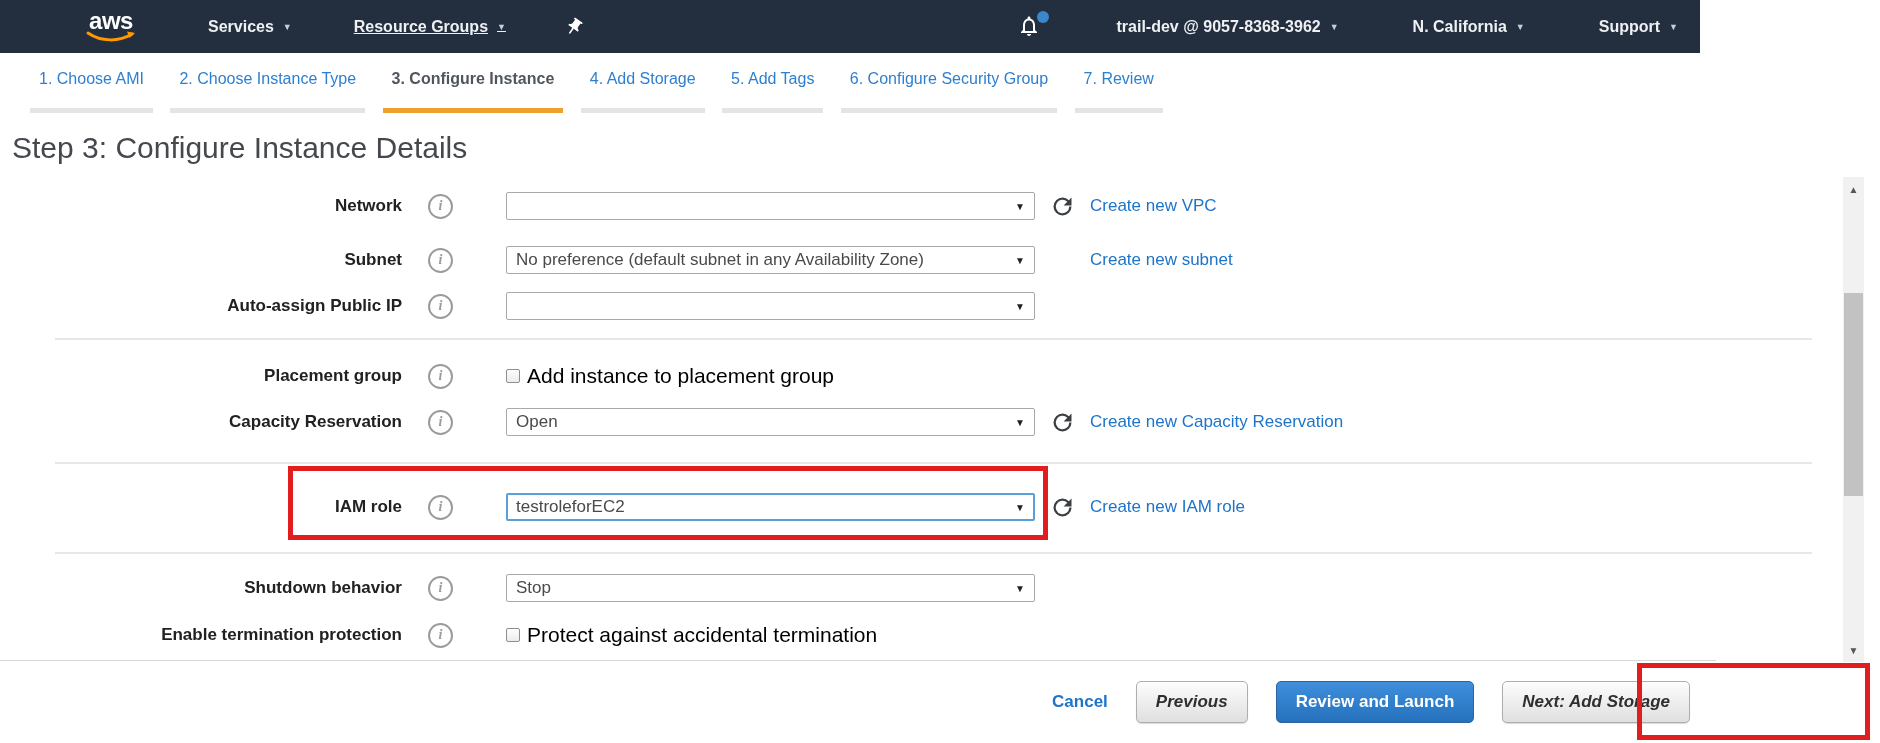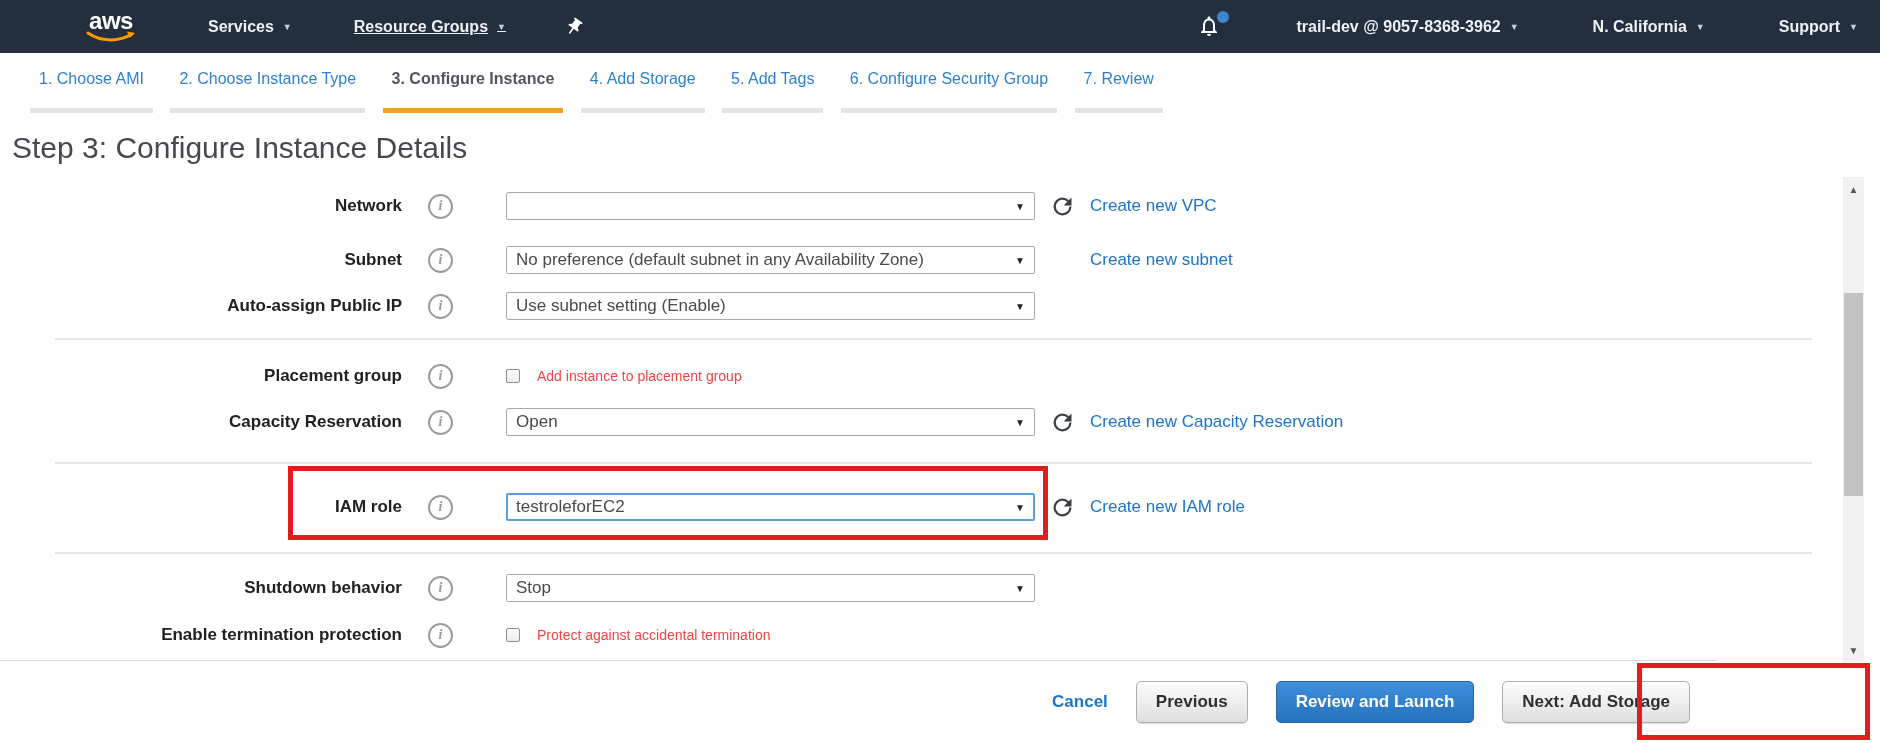--- a/index.html
+++ b/index.html
@@ -4,21 +4,21 @@
 <style>
   * { box-sizing: border-box; }
   html,body { margin:0; padding:0; }
   body {
     width:1880px; height:743px; position:relative; overflow:hidden;
     background:#ffffff; font-family:"Liberation Sans", sans-serif;
   }
 
   
   .topnav {
-    position:absolute; top:0; left:0; width:1880px; height:53px;
+    position:absolute; top:0; left:0; width:1700px; height:53px;
     background:#232f3e; display:flex; align-items:center; color:#fff;
   }
   .aws-logo { margin-left:86px; display:flex; flex-direction:column; align-items:center; cursor:pointer; }
   .aws-logo .aws-word { font-size:24px; font-weight:700; color:#fff; line-height:20px; letter-spacing:-0.5px; }
   .nav-item {
     font-size:16px; font-weight:700; color:#eef0f3; display:flex; align-items:center;
     cursor:pointer; white-space:nowrap;
   }
   .nav-caret { font-size:9px; color:#c9ced6; margin-left:9px; font-weight:400; }
   .nav-right { margin-left:auto; display:flex; align-items:center; gap:74px; margin-right:22px; }
@@ -55,42 +55,42 @@
   .sel-text { flex:1; max-width:455px; font-size:17px; color:#4a4a4a; white-space:nowrap; overflow:hidden; }
   .sel-arrow { flex:none; margin-left:auto; font-size:10px; color:#222; }
   .sel.sel-focused { border:2px solid #5b9fd8; padding:0 8px; }
   .refresh { margin-left:14px; width:27px; height:27px; display:inline-flex; cursor:pointer; }
   .flink { margin-left:14px; font-size:17px; color:#1d74c9; text-decoration:none; cursor:pointer; white-space:nowrap; }
   .flink.no-refresh { margin-left:55px; }
   .checkbox {
     width:14px; height:14px; border:1px solid #8e8e8e; border-radius:2px;
     background:linear-gradient(#fdfdfd,#ececec); cursor:pointer; flex:none;
   }
-  .cb-label { margin-left:17px; font-size:14px; color:#ef4444; cursor:pointer; }
+  .cb-label { margin-left:7px; font-size:21px; color:#000000; cursor:pointer; }
   .divider { margin-left:55px; width:1757px; height:2px; background:#e7e7e7; }
 
   
   .redbox { position:absolute; border:5px solid #e21d1d; pointer-events:none; z-index:30; }
   .redbox-iam { left:288px; top:466px; width:760px; height:74px; }
   .redbox-next { left:1637px; top:663px; width:233px; height:77px; }
 
   
   .footer {
     position:absolute; top:660px; left:0; width:1716px; height:83px; background:#fff;
     border-top:1px solid #d8d8d8; display:flex; align-items:center; justify-content:flex-end;
     gap:28px; padding-right:26px;
   }
   .cancel-link { font-size:17px; font-weight:700; color:#1d74c9; text-decoration:none; cursor:pointer; }
   .btn {
     height:42px; border-radius:5px; font-size:17px; font-weight:700;
     display:inline-flex; align-items:center; padding:0 19px; cursor:pointer;
     font-family:"Liberation Sans", sans-serif;
   }
   .btn-gray { background:linear-gradient(#fdfdfd,#dfdfdf); border:1px solid #aeaeae; color:#2f2f2f;
-    box-shadow:0 1px 1px rgba(0,0,0,0.15); }
+    box-shadow:0 1px 1px rgba(0,0,0,0.15);font-style:italic; }
   .btn-primary { background:linear-gradient(#3f8fdc,#2571bd); border:1px solid #2a65a0; color:#fff; }
 
   
   .scrollbar { position:absolute; right:16px; top:177px; width:21px; height:485px; background:#f1f1f1; }
   .scroll-btn { position:absolute; left:0; width:21px; height:20px; display:flex; align-items:center; justify-content:center;
     color:#555; font-size:10px; cursor:pointer; }
   .scroll-up { top:2px; }
   .scroll-down { bottom:2px; }
   .scroll-thumb { position:absolute; left:1px; top:116px; width:19px; height:203px; background:#c2c2c2; cursor:grab; }
 </style>
@@ -186,21 +186,20 @@
     </div>
   </div>
 
   <div class="frow">
     <div class="flabel">Auto-assign Public IP</div>
     <div class="info">
         <span>i</span>
       </div>
     <div class="fcontrol">
       <div class="sel">
-        <span class="sel-text">Use subnet setting (Enable)</span>
         <span class="sel-arrow">▼</span>
       </div>
     </div>
   </div>
 
   <div class="divider" style="margin-top:9px;"></div>
 
   <div class="frow" style="margin-top:13px;">
     <div class="flabel">Placement group</div>
     <div class="info">

